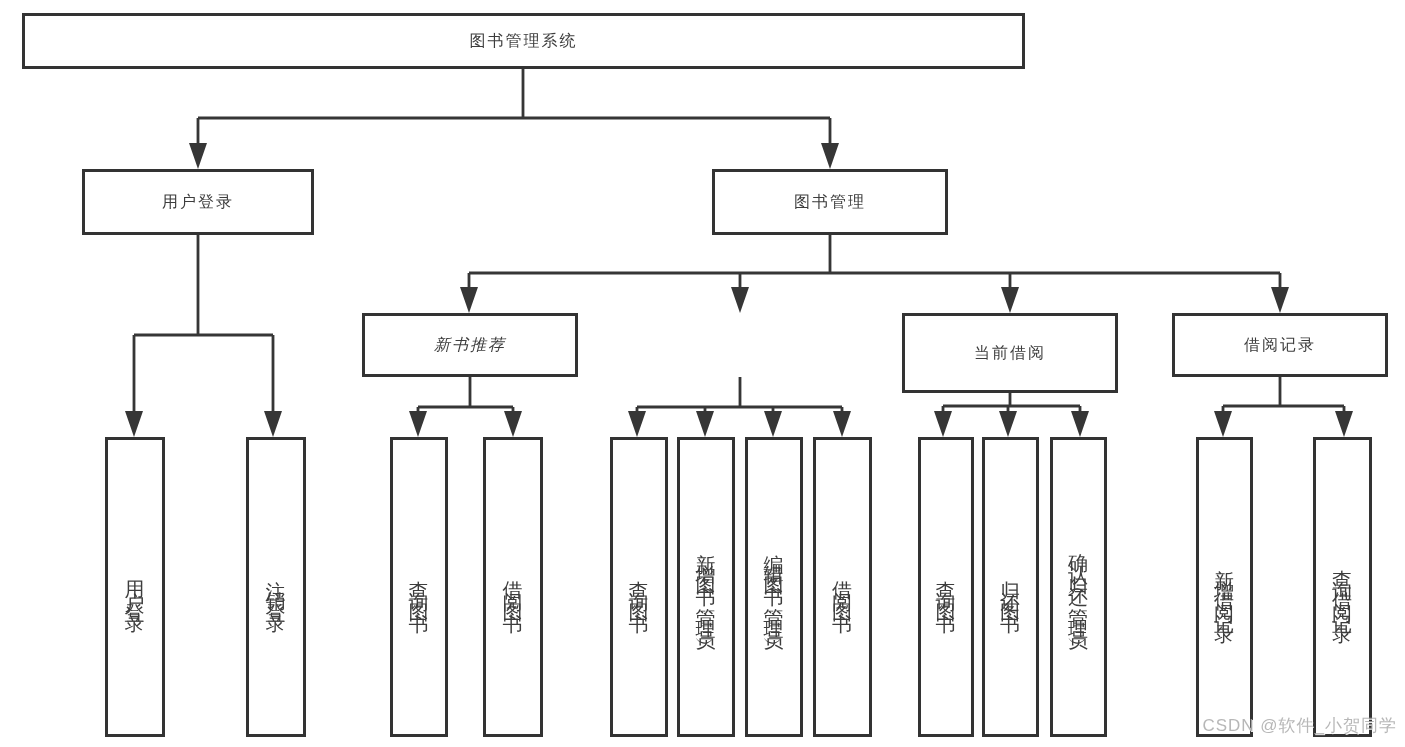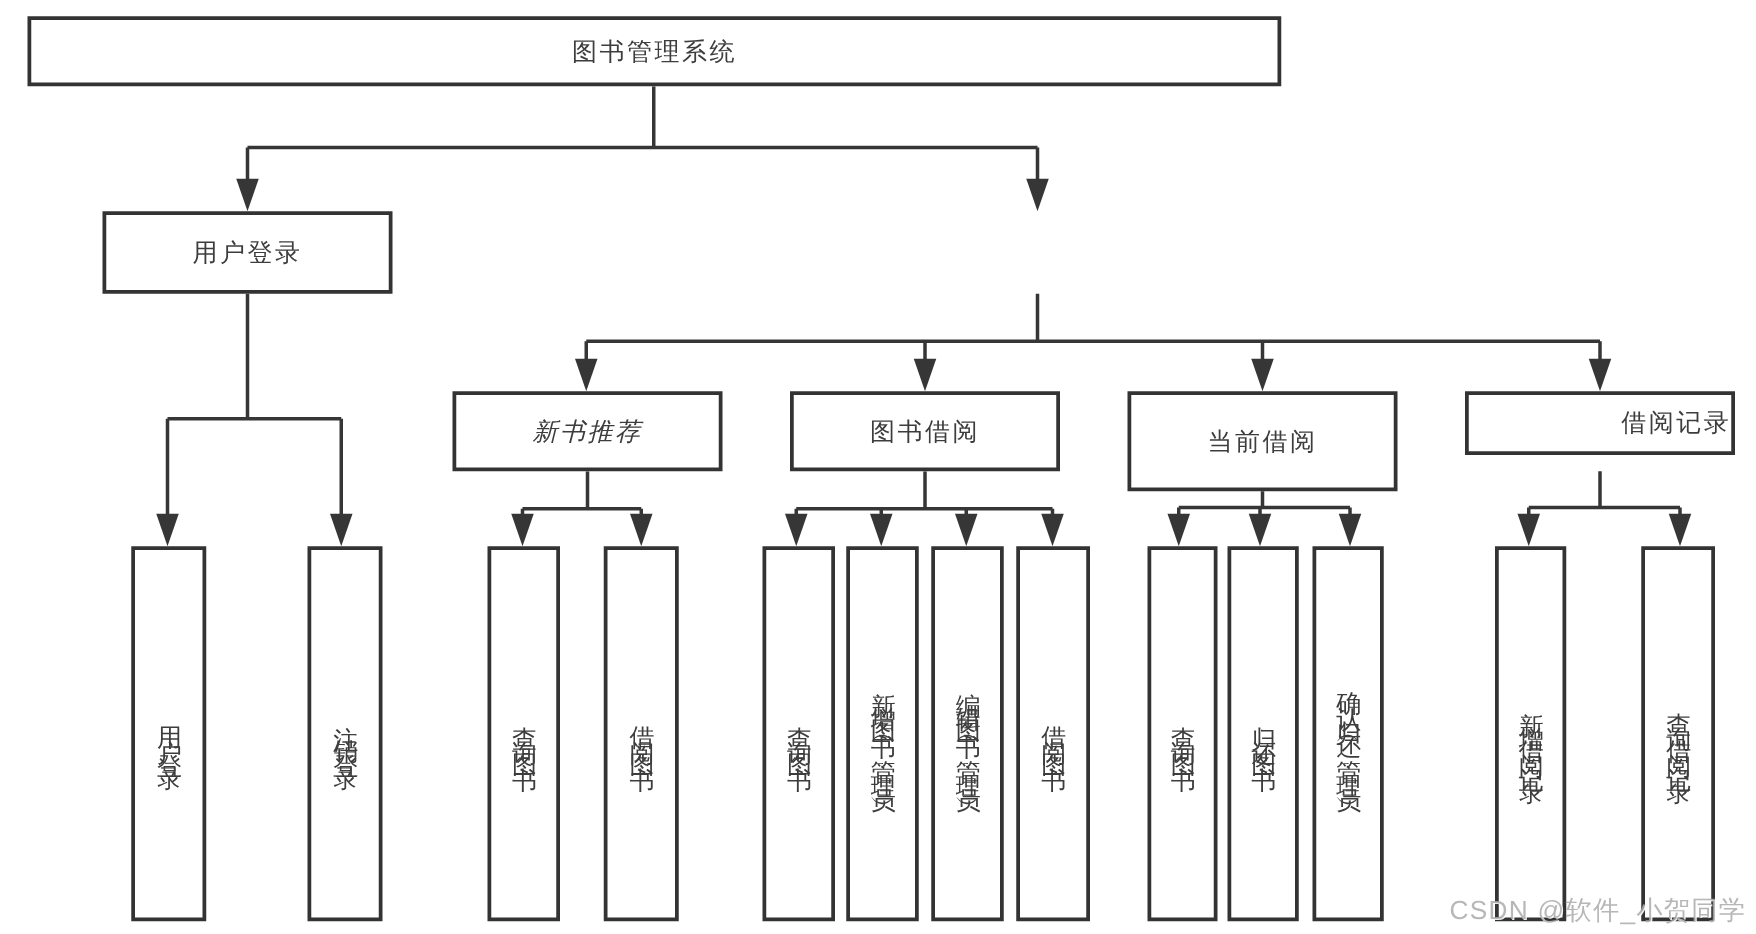--- a/index.html
+++ b/index.html
@@ -25,21 +25,21 @@
     position: absolute;
     box-sizing: border-box;
     border: 3px solid #333333;
     background: #ffffff;
     display: flex;
     align-items: center;
     justify-content: center;
     z-index: 2;
   }
   .node .hlabel {
-    font-size: 20px;
+    font-size: 16px;
     color: #3d3d3d;
     letter-spacing: 2px;
     white-space: nowrap;
   }
   .leaf {
     position: absolute;
     box-sizing: border-box;
     border: 3px solid #333333;
     background: #ffffff;
     top: 437px;
@@ -55,21 +55,21 @@
     font-size: 20px;
     letter-spacing: 11px;
     color: #3d3d3d;
     line-height: 1;
     white-space: nowrap;
   }
   #watermark {
     position: absolute;
     right: 8px;
     top: 714px;
-    font-size: 21px;
+    font-size: 17px;
     color: rgba(170, 170, 170, 0.85);
     text-shadow: 1px 1px 0 rgba(255, 255, 255, 0.9);
     letter-spacing: 1px;
     z-index: 5;
     white-space: nowrap;
   }
 </style>
 </head>
 <body>
 
@@ -115,31 +115,31 @@
     </g>
   </svg>
 
   <div class="node" style="left:22px; top:13px; width:1003px; height:56px;">
     <span class="hlabel">图书管理系统</span>
   </div>
 
   <div class="node" style="left:82px; top:169px; width:232px; height:66px;">
     <span class="hlabel">用户登录</span>
   </div>
+  <div class="node" style="left:712px; top:169px; width:236px; height:66px;">
+    <span class="hlabel">图书管理</span>
+  </div>
 
   <div class="node" style="left:362px; top:313px; width:216px; height:64px;font-style:italic;">
     <span class="hlabel">新书推荐</span>
   </div>
-  <div class="node" style="left:632px; top:313px; width:216px; height:64px;">
-    <span class="hlabel">图书借阅</span>
-  </div>
   <div class="node" style="left:902px; top:313px; width:216px; height:80px;">
     <span class="hlabel">当前借阅</span>
   </div>
-  <div class="node" style="left:1172px; top:313px; width:216px; height:51px;justify-content:flex-end;">
+  <div class="node" style="left:1172px; top:313px; width:216px; height:64px;">
     <span class="hlabel">借阅记录</span>
   </div>
 
   <div class="leaf" style="left:105px; width:60px;">
     <span class="vlabel">用户登录</span>
   </div>
   <div class="leaf" style="left:246px; width:60px;">
     <span class="vlabel">注销登录</span>
   </div>
 

